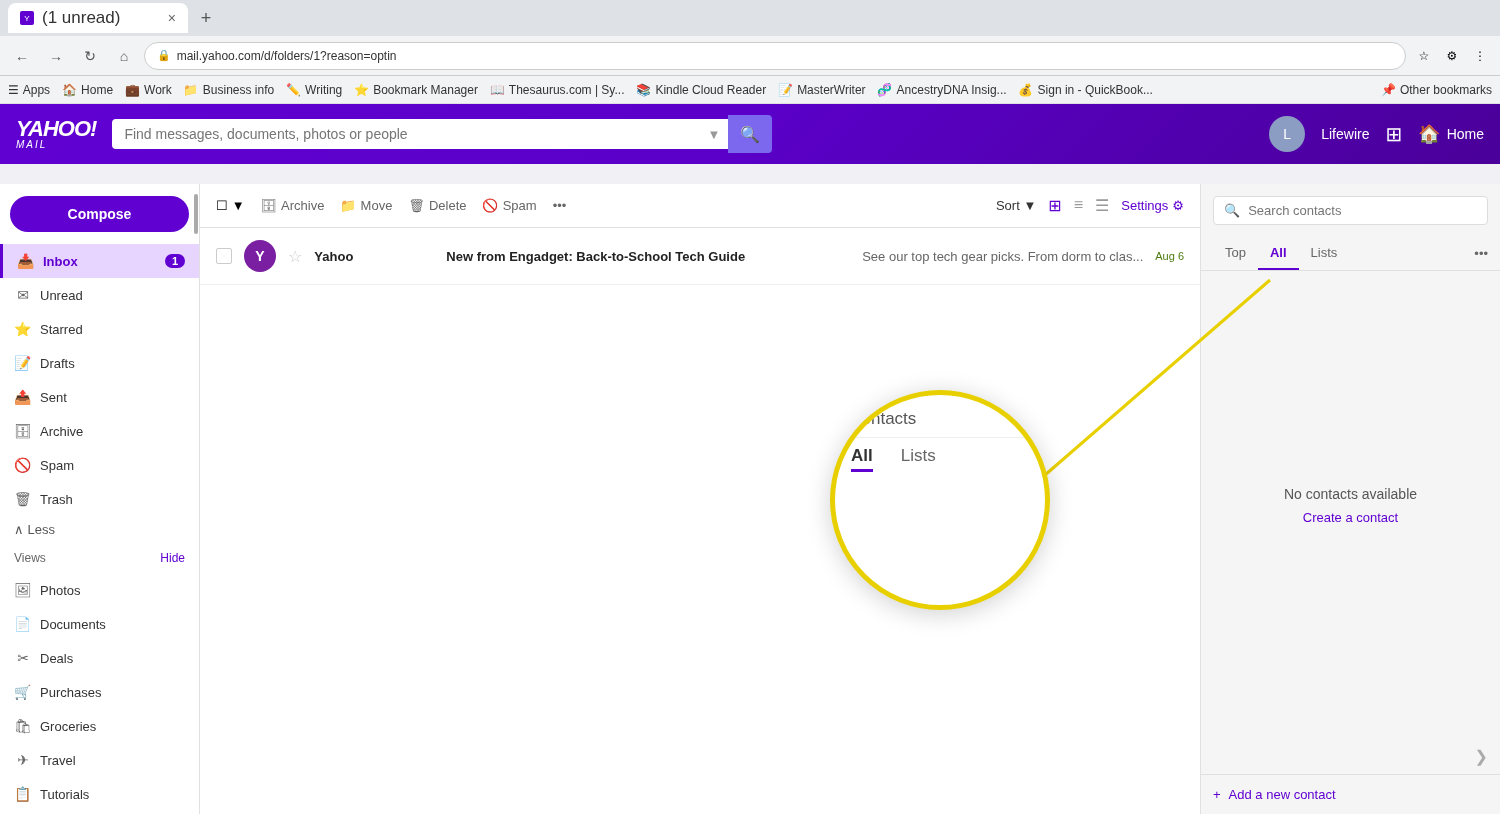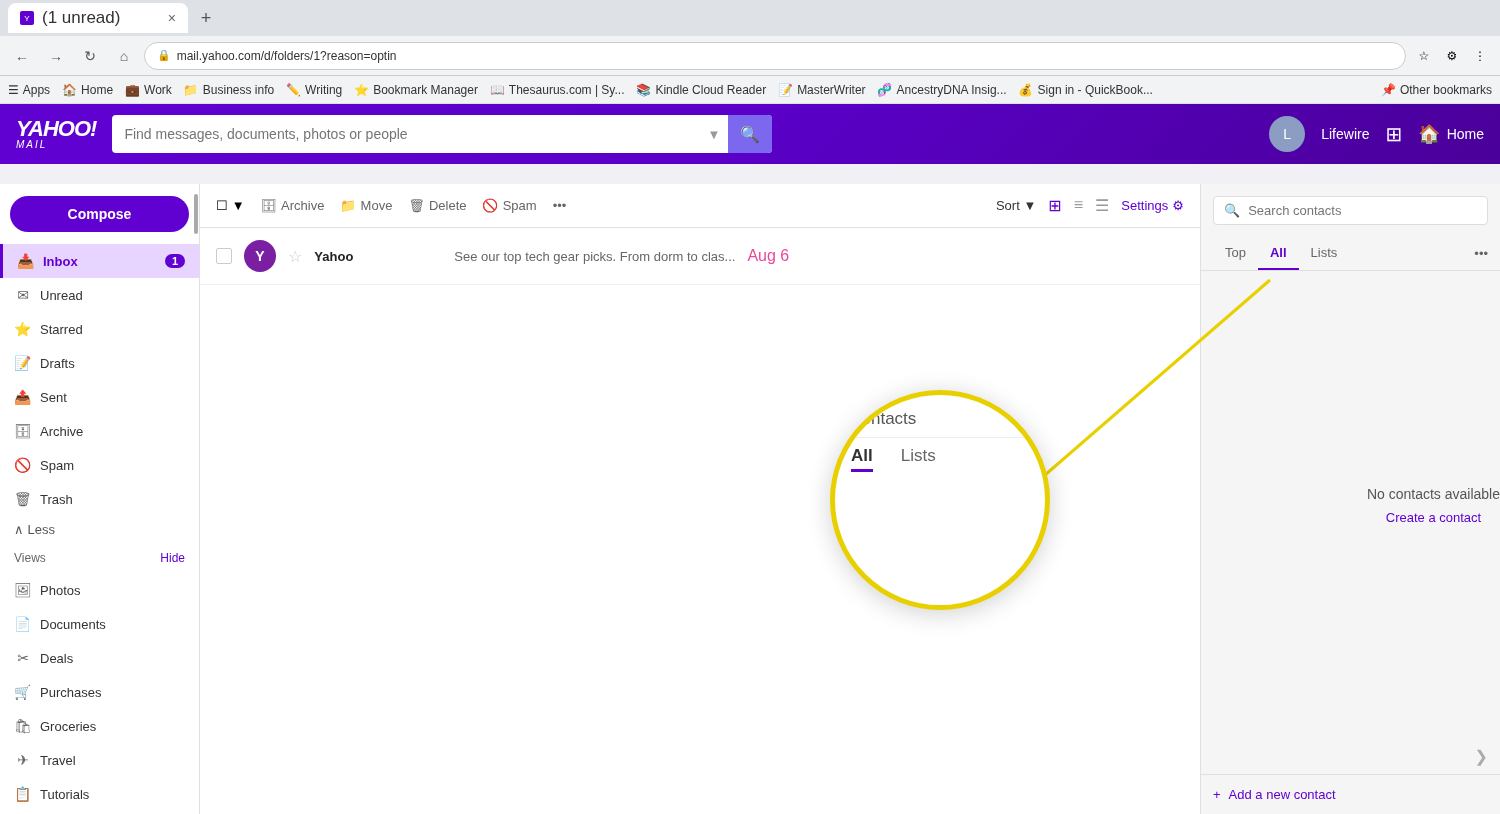--- a/index.html
+++ b/index.html
@@ -21,21 +21,21 @@
     .bookmarks-bar { display: flex; align-items: center; height: 28px; background: #f1f3f4; padding: 0 8px; gap: 12px; border-bottom: 1px solid #e0e0e0; font-size: 12px; color: #333; overflow: hidden; }
     .bookmark-item { display: flex; align-items: center; gap: 4px; cursor: pointer; white-space: nowrap; color: #333; text-decoration: none; }
 
     
     .yahoo-app { display: flex; flex-direction: column; height: calc(814px - 36px - 40px - 28px); gap: 20px; }
 
     
     .yahoo-header { background: linear-gradient(135deg, #6001d2 0%, #5a00c8 50%, #4a0099 100%); display: flex; align-items: center; padding: 0 16px; height: 60px; gap: 16px; }
     .yahoo-logo { color: white; font-size: 22px; font-weight: 900; font-style: italic; letter-spacing: -1px; display: flex; flex-direction: column; line-height: 1; }
     .yahoo-logo-mail { font-size: 10px; font-weight: normal; letter-spacing: 2px; }
-    .search-bar { flex: 1; max-width: 660px; display: flex; align-items: center; background: white; border-radius: 4px; height: 38px; padding: 0 12px; gap: 8px; }
+    .search-bar { flex: 1; max-width: 660px; display: flex; align-items: center; background: white; border-radius: 4px; height: 30px; padding: 0 12px; gap: 8px; }
     .search-bar input { border: none; outline: none; flex: 1; font-size: 14px; color: #333; }
     .search-dropdown { color: #999; }
     .search-icon-btn { background: #7b68ee; border: none; border-radius: 0 4px 4px 0; height: 38px; width: 44px; cursor: pointer; display: flex; align-items: center; justify-content: center; color: white; font-size: 16px; margin-right: -12px; }
     .header-right { display: flex; align-items: center; gap: 16px; margin-left: auto; }
     .user-avatar { width: 36px; height: 36px; border-radius: 50%; background: #8b9dc3; display: flex; align-items: center; justify-content: center; color: white; font-size: 14px; }
     .user-name { color: white; font-size: 14px; }
     .apps-grid { color: white; font-size: 20px; cursor: pointer; }
     .home-btn { display: flex; align-items: center; gap: 6px; color: white; font-size: 14px; cursor: pointer; }
     .home-icon { font-size: 18px; }
 
@@ -70,32 +70,32 @@
     .settings-btn { display: flex; align-items: center; gap: 4px; color: #6001d2; cursor: pointer; font-size: 13px; }
 
     .email-list { flex: 1; overflow-y: auto; background: #fff; }
     .email-row { display: flex; align-items: center; padding: 12px 16px; border-bottom: 1px solid #f0f0f0; cursor: pointer; gap: 12px; background: #fff; }
     .email-checkbox { width: 16px; height: 16px; border: 1px solid #ccc; border-radius: 2px; flex-shrink: 0; }
     .email-star { color: #ccc; font-size: 16px; flex-shrink: 0; }
     .email-sender { width: 120px; font-weight: bold; font-size: 13px; color: #222; white-space: nowrap; overflow: hidden; text-overflow: ellipsis; }
     .email-sender-icon { width: 32px; height: 32px; border-radius: 50%; background: #7b1fa2; display: flex; align-items: center; justify-content: center; color: white; font-size: 14px; font-weight: bold; flex-shrink: 0; }
     .email-subject { font-weight: bold; color: #222; flex: 1; font-size: 13px; }
     .email-preview { color: #666; font-size: 13px; margin-left: 8px; }
-    .email-date { color: #ec4899; font-size: 16px; white-space: nowrap; }
+    .email-date { color: #4d7c0f; font-size: 11px; white-space: nowrap; }
 
     
     .contacts-panel { width: 300px; background: #f5f5f5; border-left: 1px solid #e0e0e0; display: flex; flex-direction: column; }
     .contacts-search { padding: 12px; }
     .contacts-search-box { display: flex; align-items: center; background: #fff; border: 1px solid #ddd; border-radius: 4px; padding: 6px 10px; gap: 8px; }
     .contacts-search-box input { border: none; outline: none; flex: 1; font-size: 13px; }
     .contacts-tabs { display: flex; align-items: center; padding: 0 12px; border-bottom: 1px solid #e0e0e0; gap: 0; }
     .contact-tab { padding: 8px 12px; cursor: pointer; font-size: 13px; color: #666; border-bottom: 2px solid transparent; }
     .contact-tab.active { color: #6001d2; border-bottom-color: #6001d2; font-weight: bold; }
     .contact-tab-more { margin-left: auto; color: #666; cursor: pointer; }
-    .contacts-content { flex: 1; display: flex; flex-direction: column; align-items: flex-end; justify-content: center; color: #666; gap: 8px; }
+    .contacts-content { flex: 1; display: flex; flex-direction: column; align-items: center; justify-content: center; color: #666; gap: 8px; }
     .contacts-no-data { font-size: 14px; color: #555; }
     .create-contact-link { color: #6001d2; cursor: pointer; font-size: 13px; text-decoration: none; }
     .contacts-footer { padding: 12px; border-top: 1px solid #e0e0e0; }
     .add-contact-btn { display: flex; align-items: center; gap: 8px; color: #6001d2; cursor: pointer; font-size: 13px; }
   </style>
 </head>
 <body>
 
 <div class="tab-bar">
   <div class="tab">
@@ -331,20 +331,21 @@
           </div>
         </div>
       </div>
 
       <div class="email-list">
         <div class="email-row">
           <div class="email-checkbox"></div>
           <div class="email-sender-icon" style="background:#7b1fa2;">Y</div>
           <span class="email-star">☆</span>
           <span class="email-sender">Yahoo</span>
+          <span class="email-subject">New from Engadget: Back-to-School Tech Guide</span>
           <span class="email-preview">See our top tech gear picks. From dorm to clas...</span>
           <span class="email-date">Aug 6</span>
         </div>
       </div>
     </div>
 
     <div class="contacts-panel">
       <div class="contacts-search">
         <div class="contacts-search-box">
           <span>🔍</span>

